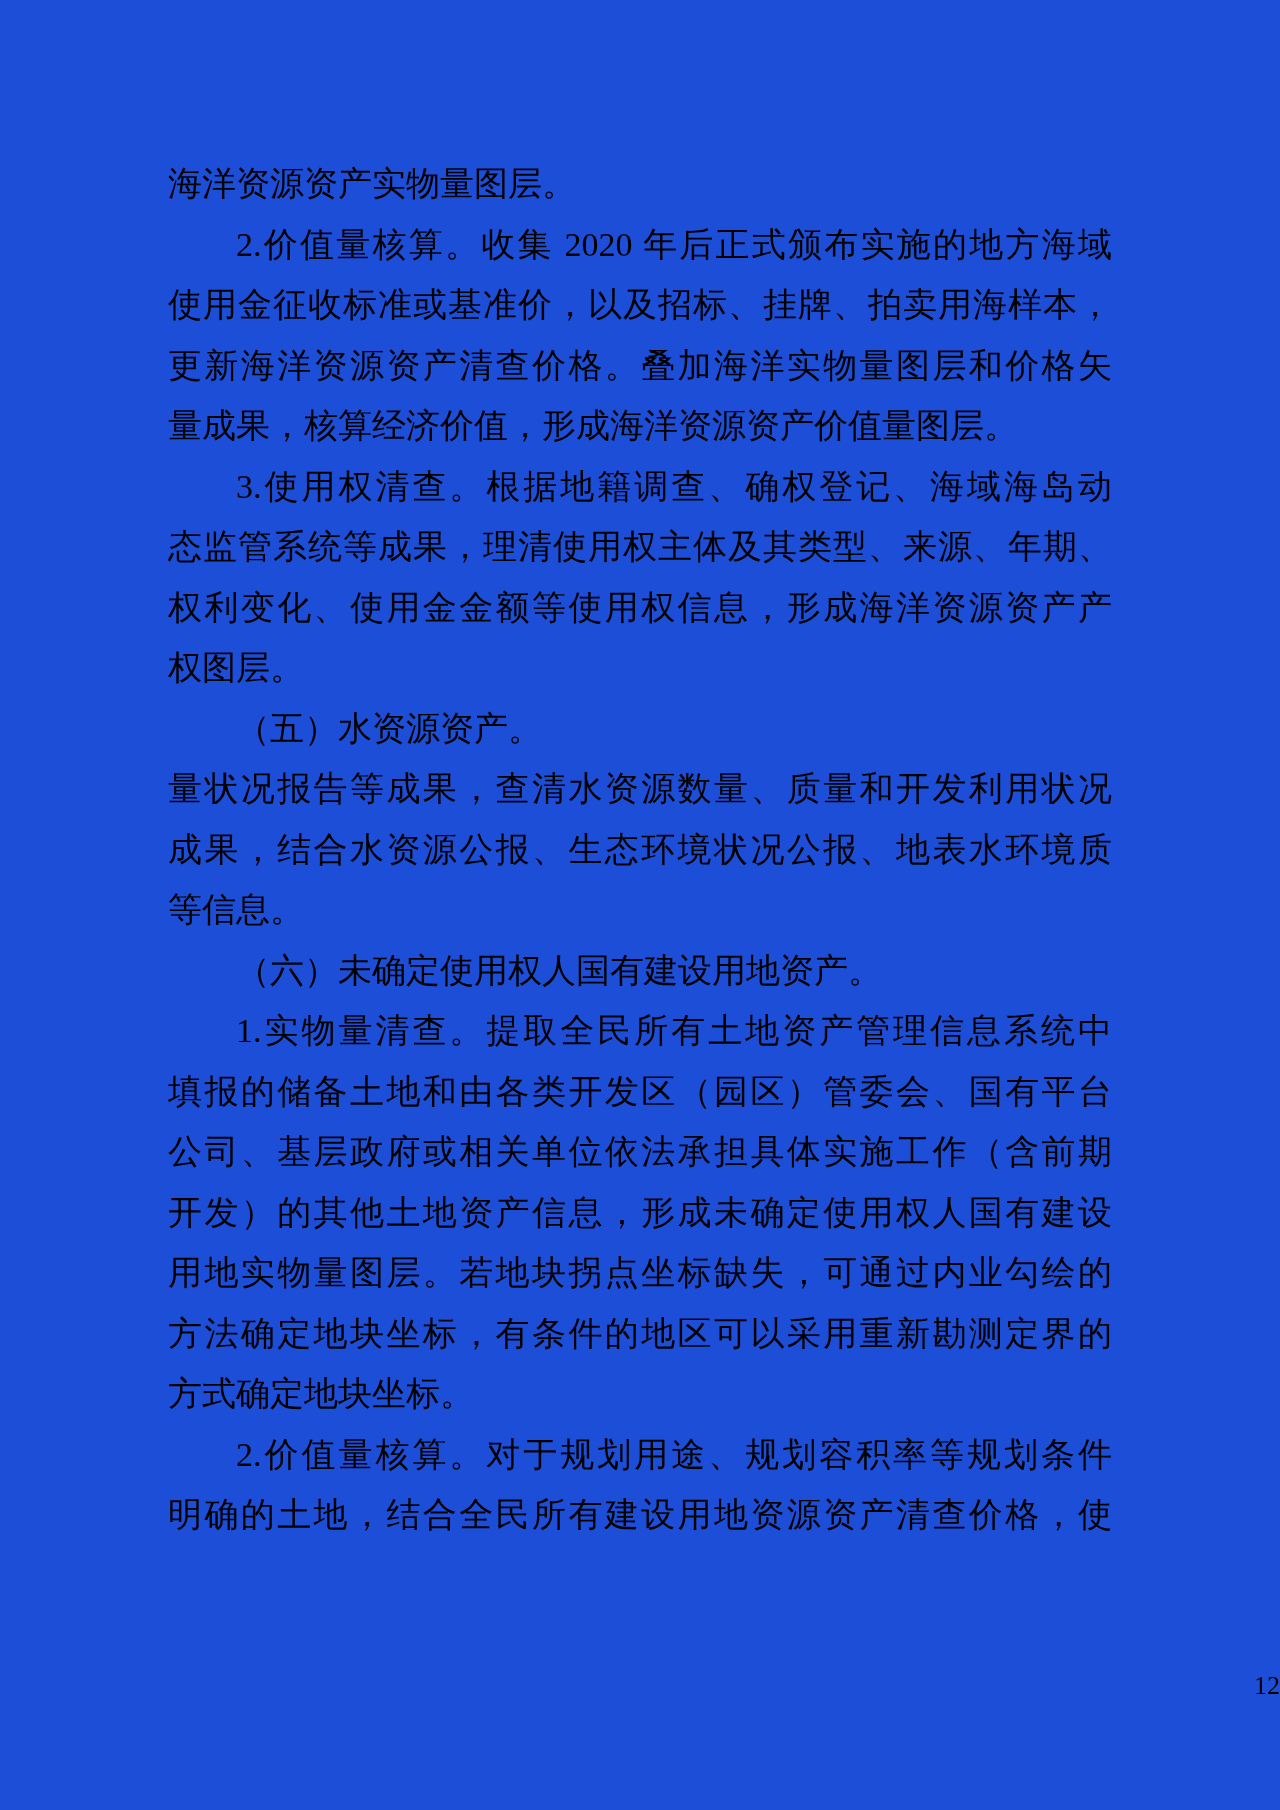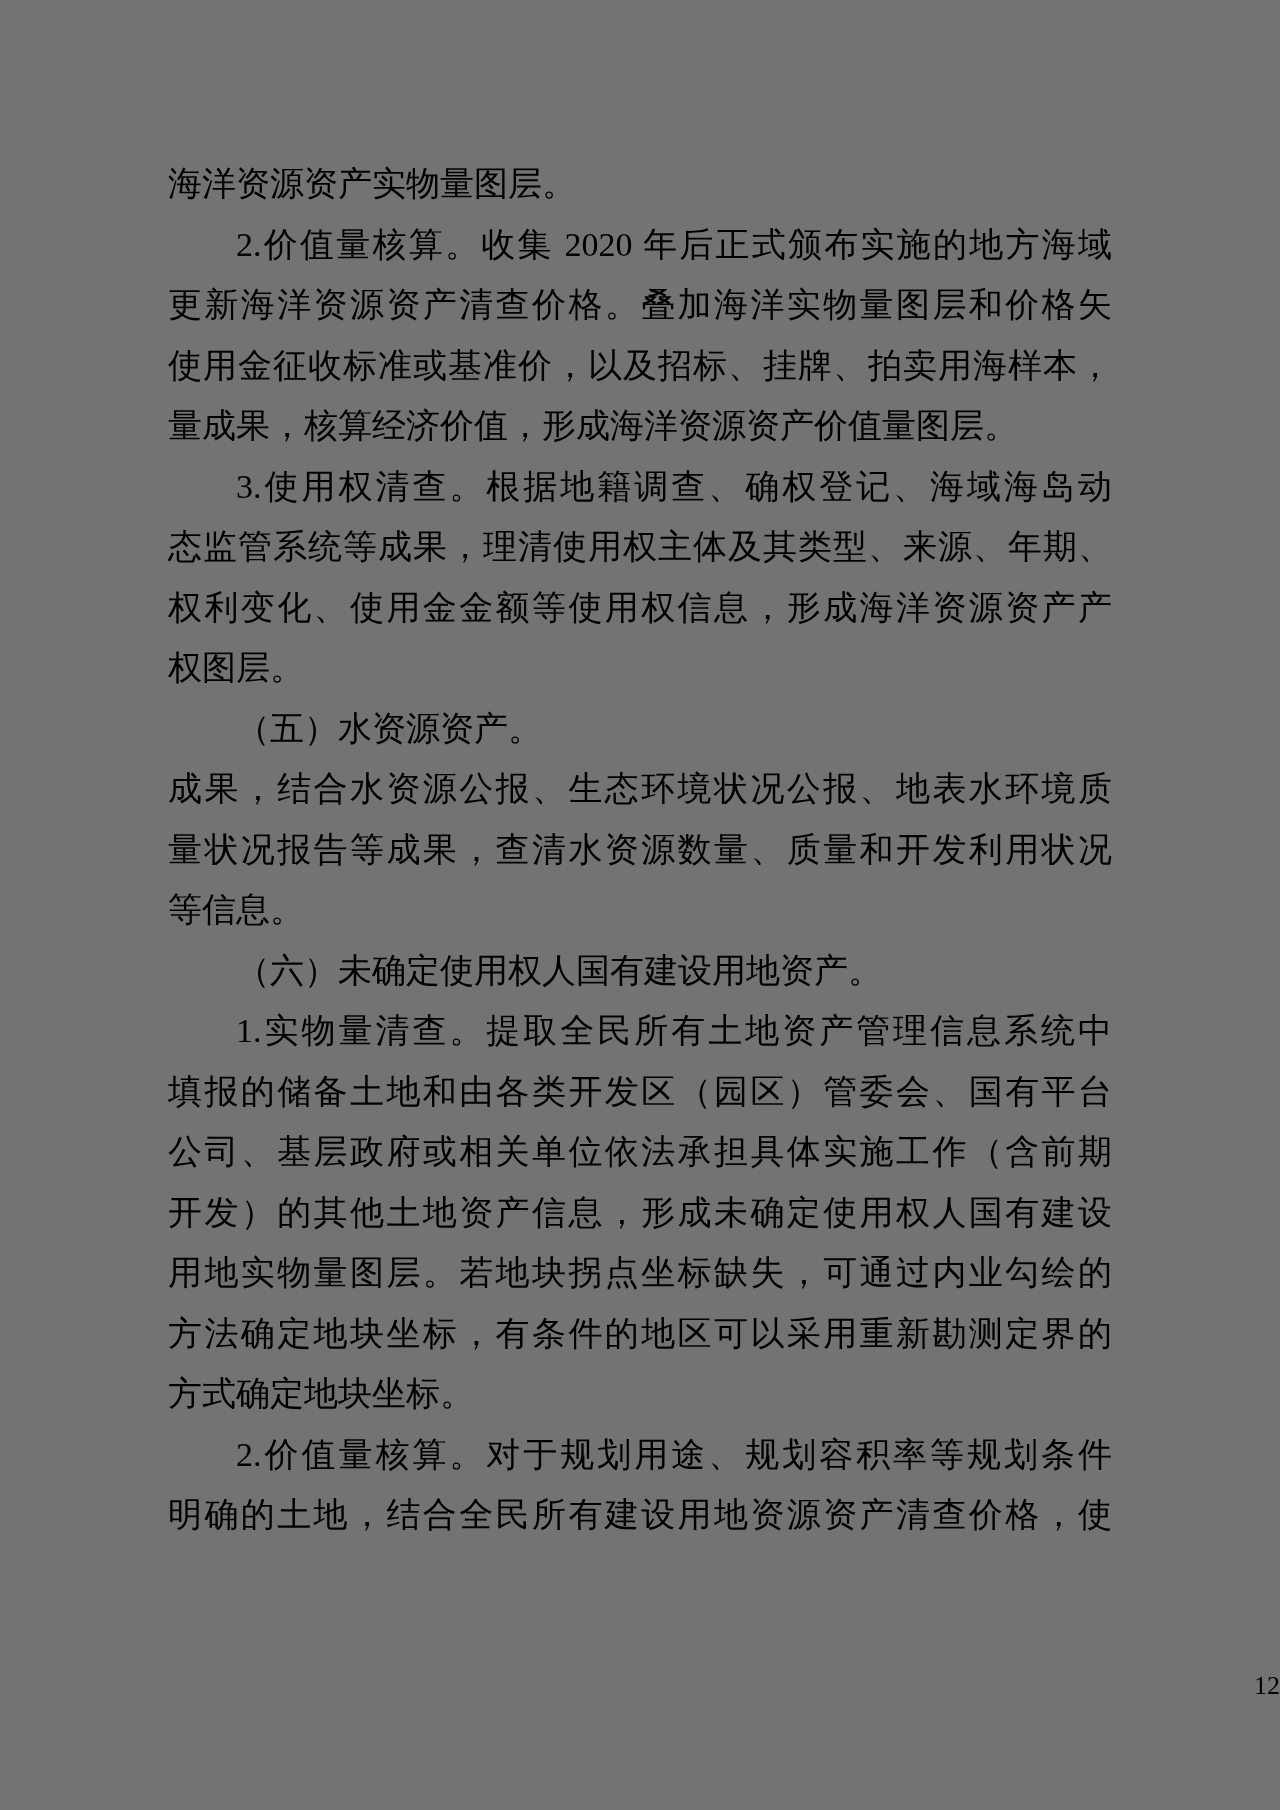--- a/index.html
+++ b/index.html
@@ -11,21 +11,21 @@
     width: 1280px;
     height: 1810px;
     position: relative;
     overflow: hidden;
     font-family: "Liberation Serif", "DejaVu Serif", serif;
     color: #000000;
   }
   .page {
     position: absolute;
     inset: 0;
-    background: #737373;
+    background: #1d4ed8;
   }
   .text-block {
     position: absolute;
     left: 168px;
     top: 154px;
     width: 944px;
     font-size: 34px;
     line-height: 60.5px;
   }
   .line {
@@ -53,30 +53,30 @@
     line-height: 32px;
   }
 </style>
 </head>
 <body>
 
 <div class="page">
   <div class="text-block">
     <div class="line">海洋资源资产实物量图层。</div>
     <div class="line fill indent">2.价值量核算。收集 2020 年后正式颁布实施的地方海域</div>
+    <div class="line fill">使用金征收标准或基准价，以及招标、挂牌、拍卖用海样本，</div>
     <div class="line fill">更新海洋资源资产清查价格。叠加海洋实物量图层和价格矢</div>
-    <div class="line fill">使用金征收标准或基准价，以及招标、挂牌、拍卖用海样本，</div>
     <div class="line">量成果，核算经济价值，形成海洋资源资产价值量图层。</div>
     <div class="line fill indent">3.使用权清查。根据地籍调查、确权登记、海域海岛动</div>
     <div class="line fill">态监管系统等成果，理清使用权主体及其类型、来源、年期、</div>
     <div class="line fill">权利变化、使用金金额等使用权信息，形成海洋资源资产产</div>
     <div class="line">权图层。</div>
     <div class="line indent bold">（五）水资源资产。</div>
+    <div class="line fill">量状况报告等成果，查清水资源数量、质量和开发利用状况</div>
     <div class="line fill">成果，结合水资源公报、生态环境状况公报、地表水环境质</div>
-    <div class="line fill">量状况报告等成果，查清水资源数量、质量和开发利用状况</div>
     <div class="line">等信息。</div>
     <div class="line indent bold">（六）未确定使用权人国有建设用地资产。</div>
     <div class="line fill indent">1.实物量清查。提取全民所有土地资产管理信息系统中</div>
     <div class="line fill">填报的储备土地和由各类开发区（园区）管委会、国有平台</div>
     <div class="line fill">公司、基层政府或相关单位依法承担具体实施工作（含前期</div>
     <div class="line fill">开发）的其他土地资产信息，形成未确定使用权人国有建设</div>
     <div class="line fill">用地实物量图层。若地块拐点坐标缺失，可通过内业勾绘的</div>
     <div class="line fill">方法确定地块坐标，有条件的地区可以采用重新勘测定界的</div>
     <div class="line">方式确定地块坐标。</div>
     <div class="line fill indent">2.价值量核算。对于规划用途、规划容积率等规划条件</div>

